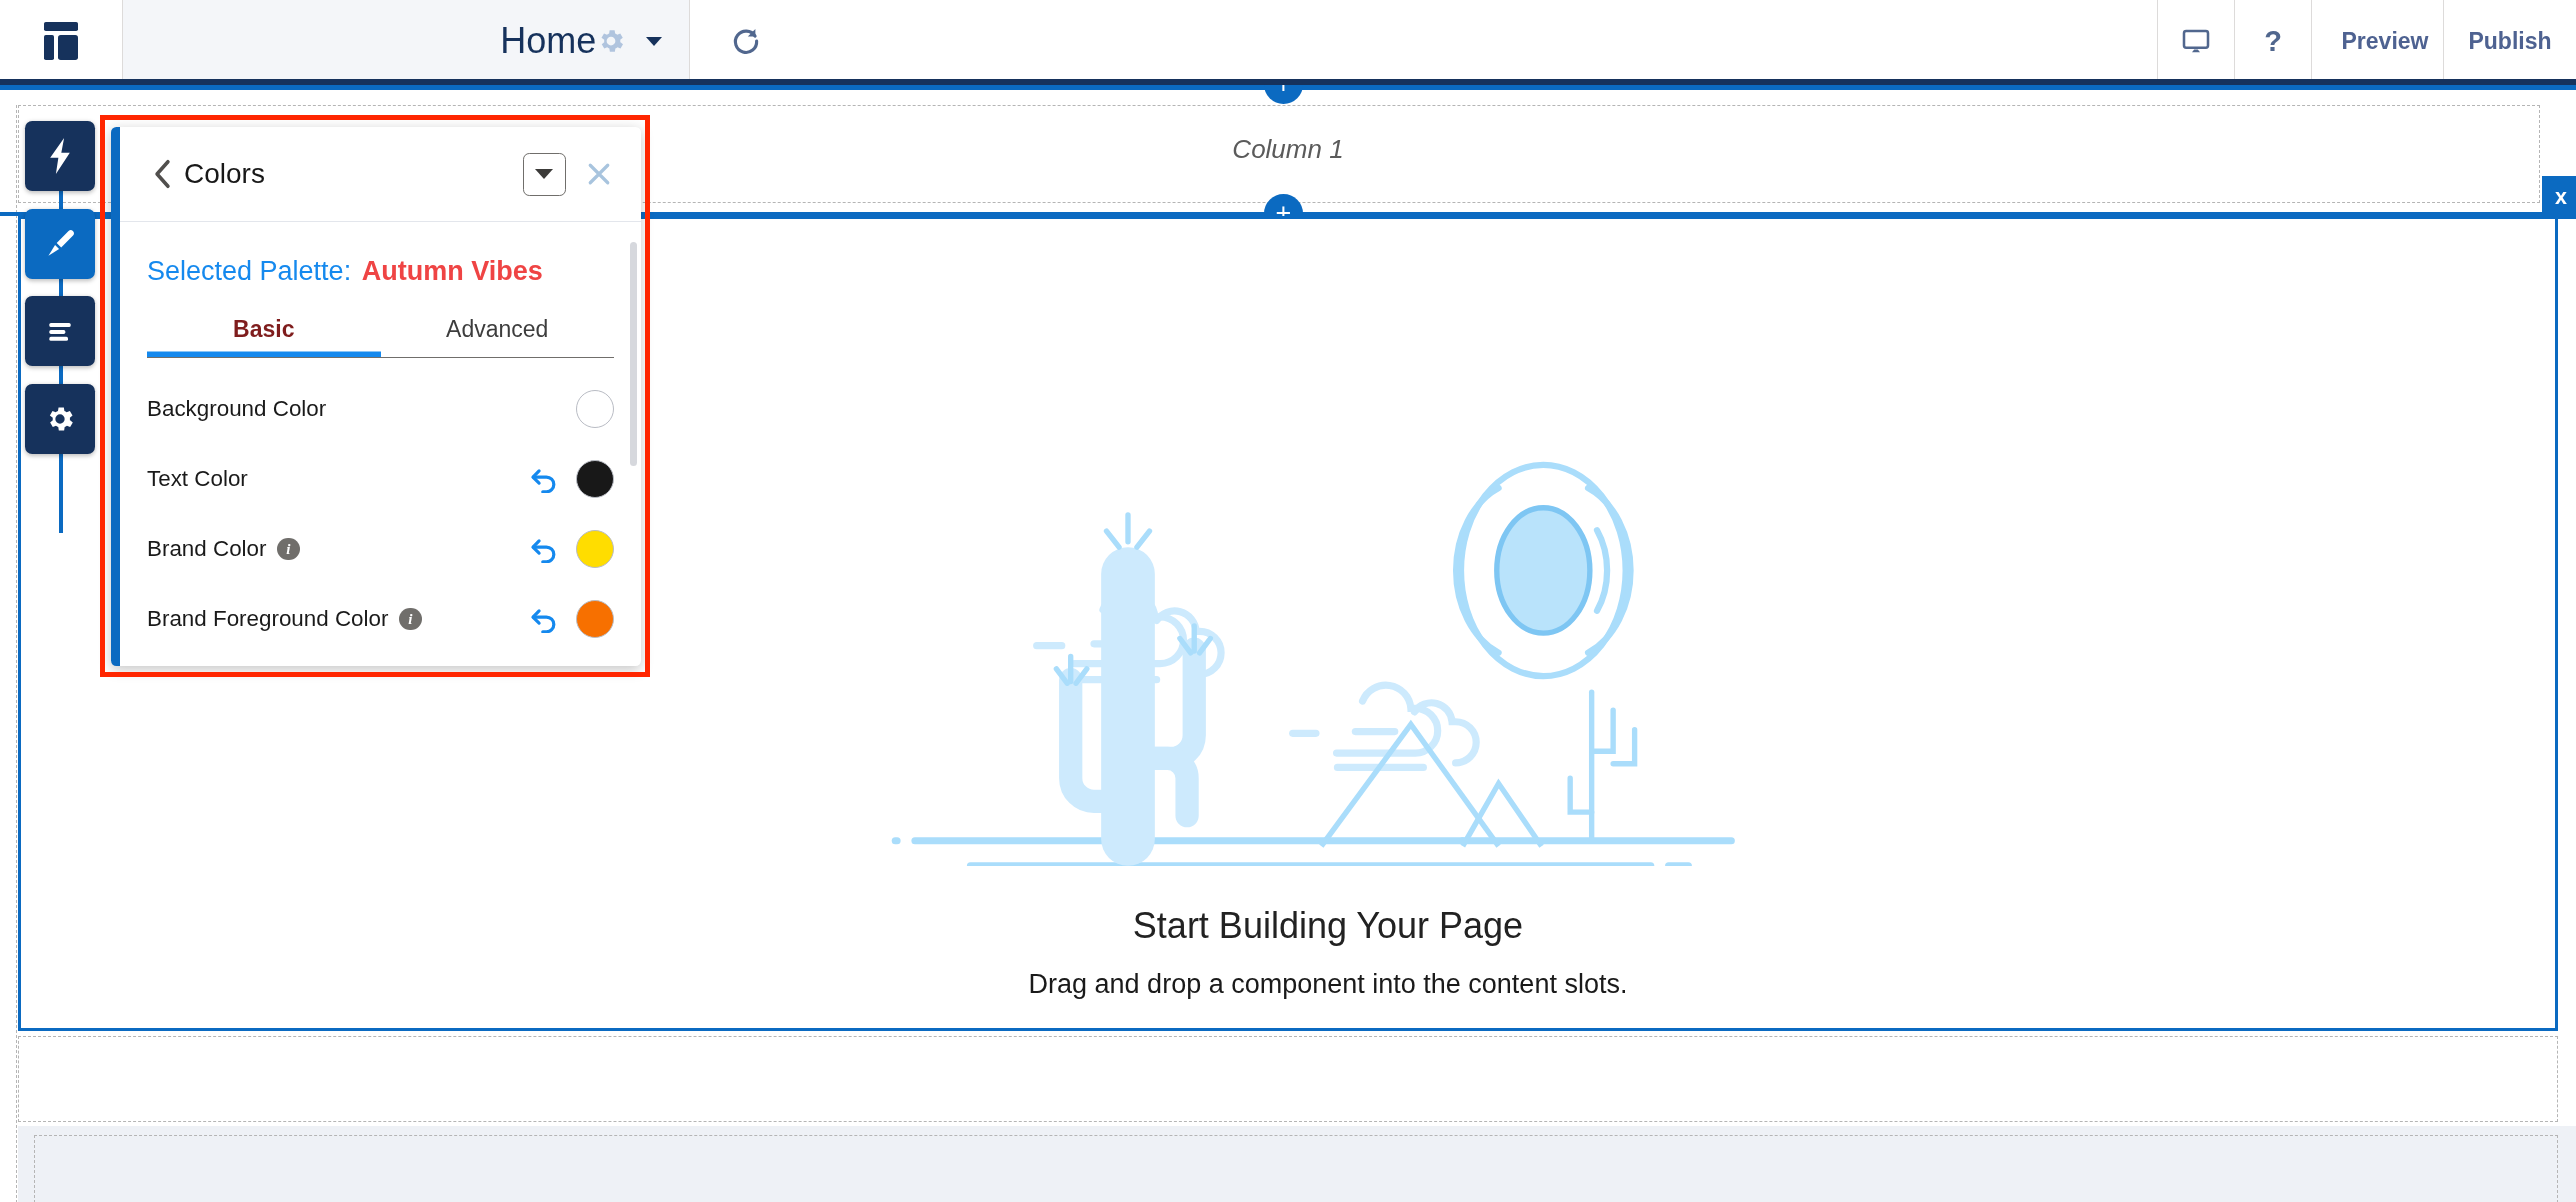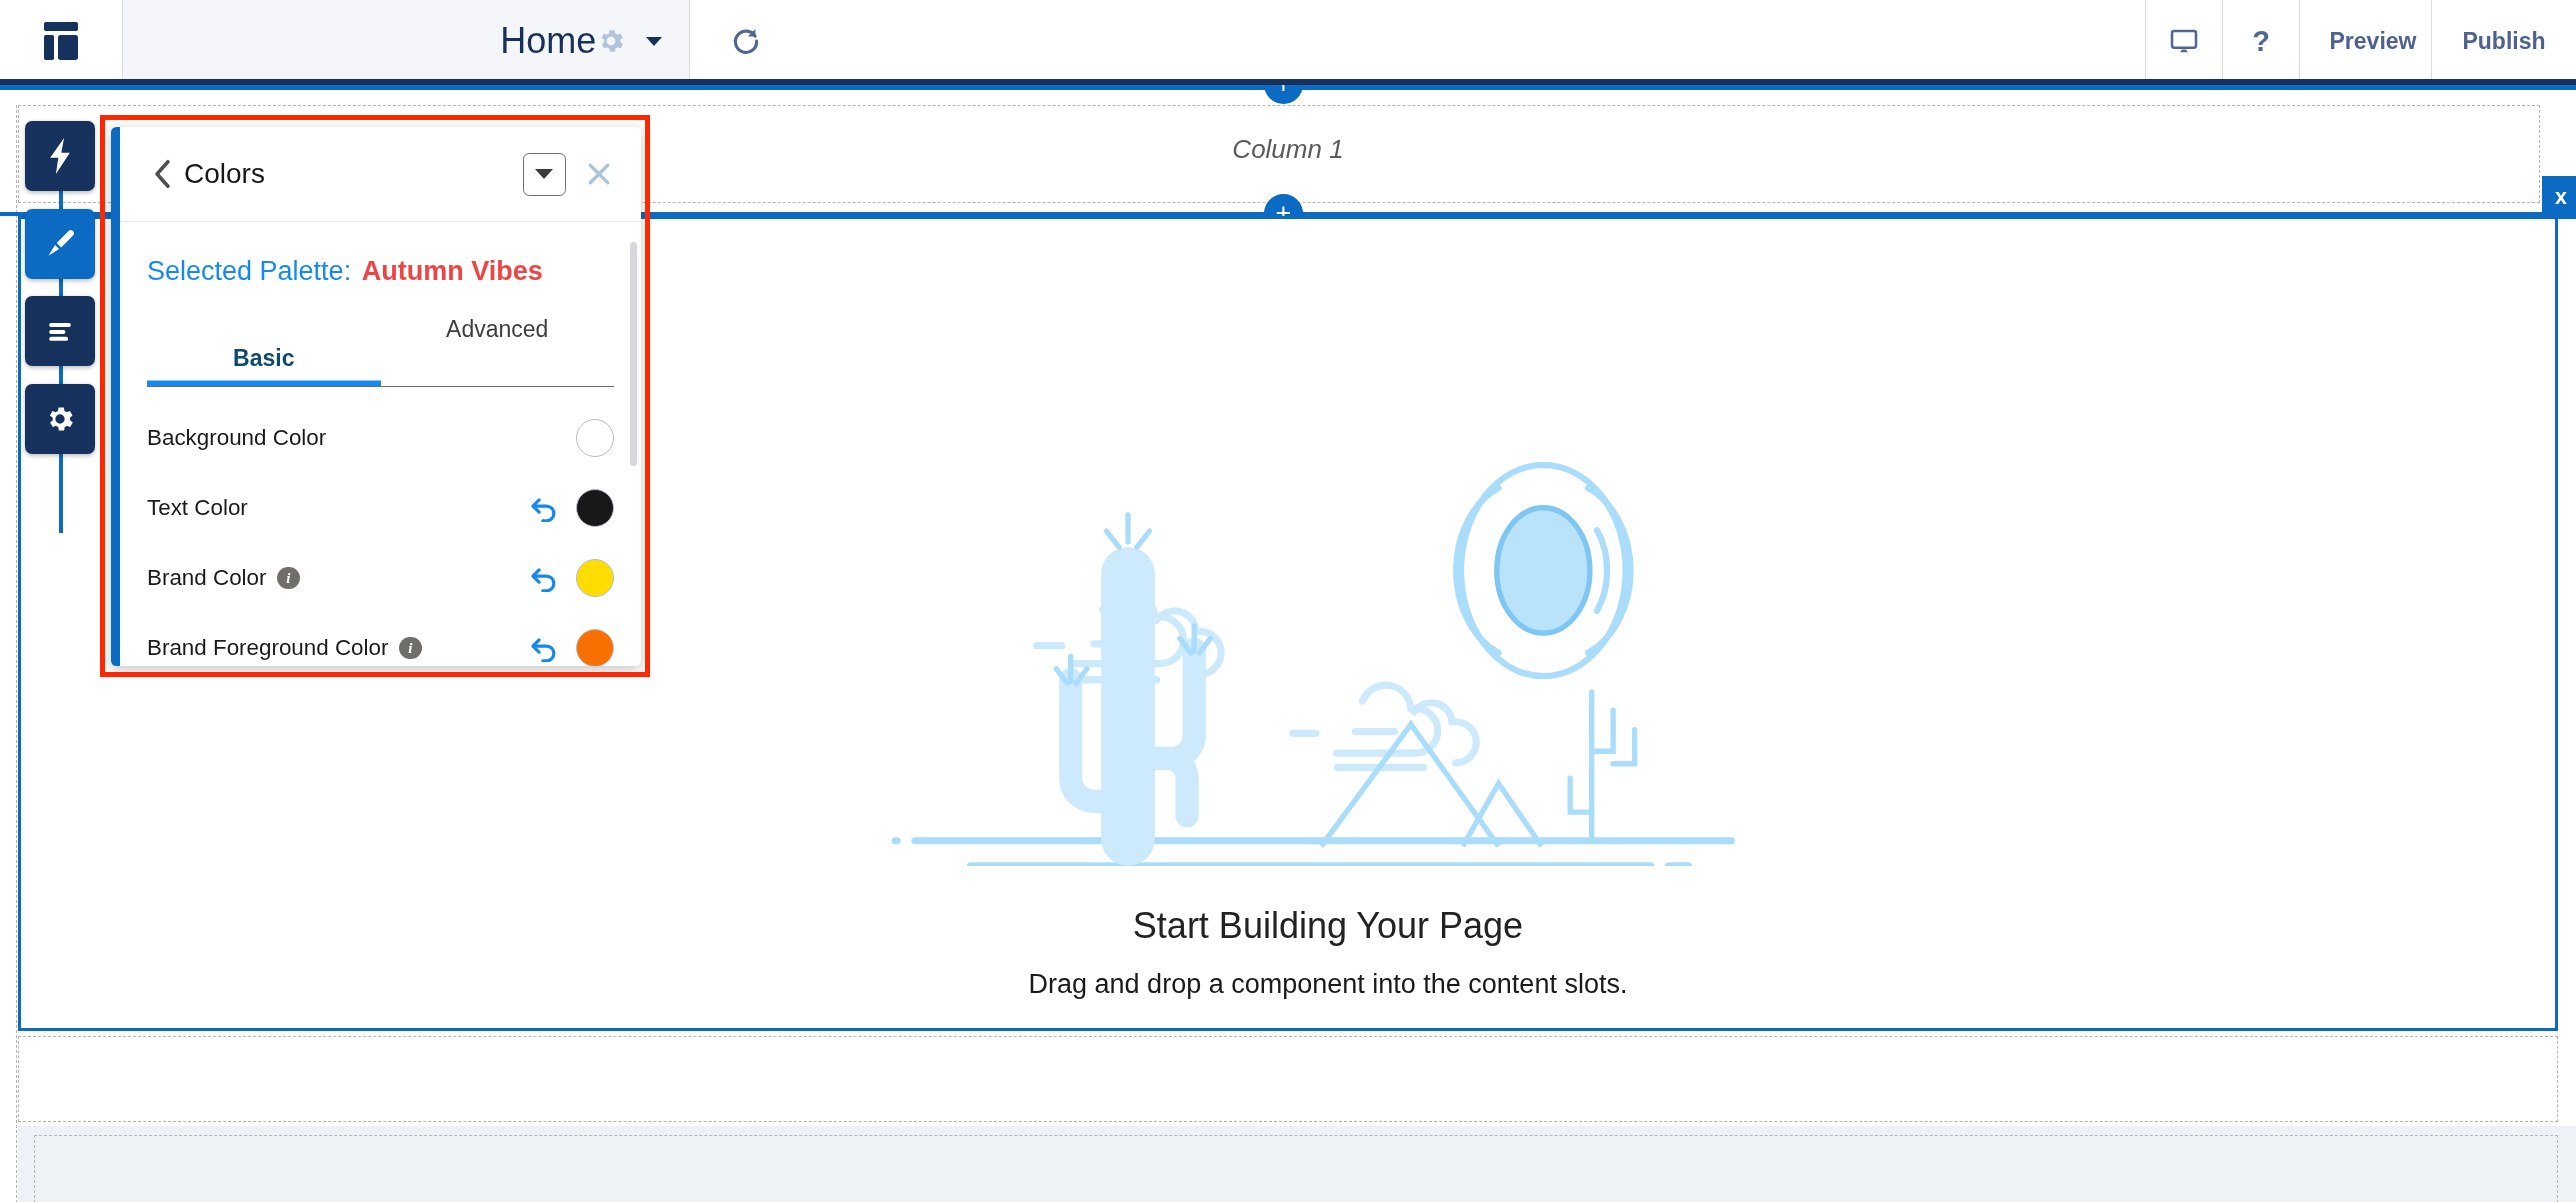--- a/index.html
+++ b/index.html
@@ -66,21 +66,21 @@
   #header-spacer { flex: 1; background: #ffffff; }
   .header-btn {
     height: 82px;
     display: flex; align-items: center; justify-content: center;
     border-left: 0.9px solid #dddbda;
     color: #51678e; font-size: 23px; background: #ffffff;
   }
   #header-preview-device { width: 77px; }
   #header-help { width: 77px; }
   #header-preview { width: 132px; font-weight: 700; color: #4e6291; padding-left: 15px; }
-  #header-publish { width: 145px; font-weight: 700; color: #4e6291; }
+  #header-publish { width: 133px; font-weight: 700; color: #4e6291; }
   #header-navy-rule {
     position: absolute; left: 0; top: 79px; width: 2576px; height: 6.3px;
     background: #16325c;
   }
 
   
   #canvas-area {
     position: absolute; top: 85px; left: 0; width: 2576px; height: 1118px;
     background: #ffffff; overflow: hidden;
   }
@@ -257,23 +257,22 @@
 
   #panel-tabs {
     margin-top: 29px;
     display: flex; border-bottom: 1.8px solid #706e6b;
   }
   .panel-tab {
     flex: 1; text-align: center; padding-bottom: 14.3px;
     font-size: 23px; color: #3d3d3d;
   }
   .panel-tab.active {
-    font-weight: 700; color: #0c4a6e;
+    font-weight: 700; color: #7f1d1d;
     box-shadow: inset 0 -5.4px 0 0 #1589ee;
-    margin-top: 29px;
   }
 
   .color-row {
     display: flex; align-items: center; height: 70px;
   }
   .color-row-label {
     flex: 1; font-size: 22.4px; color: #1a1a1a;
     display: flex; align-items: center; gap: 10.7px;
   }
   .info-icon {

